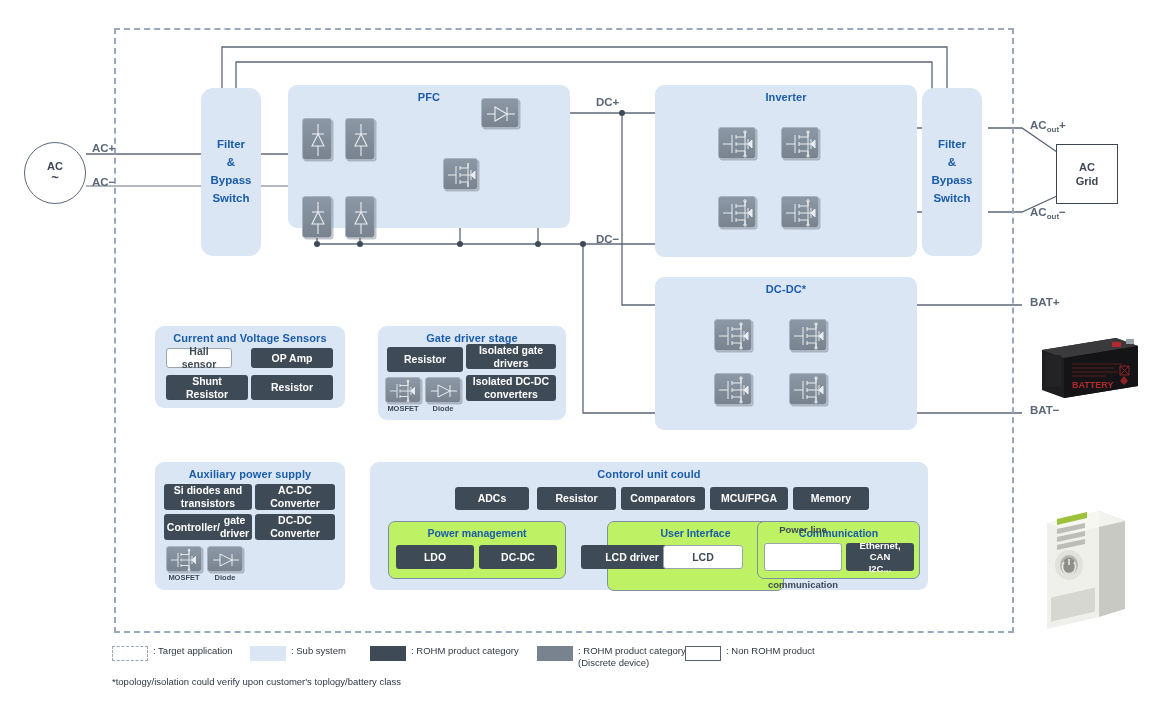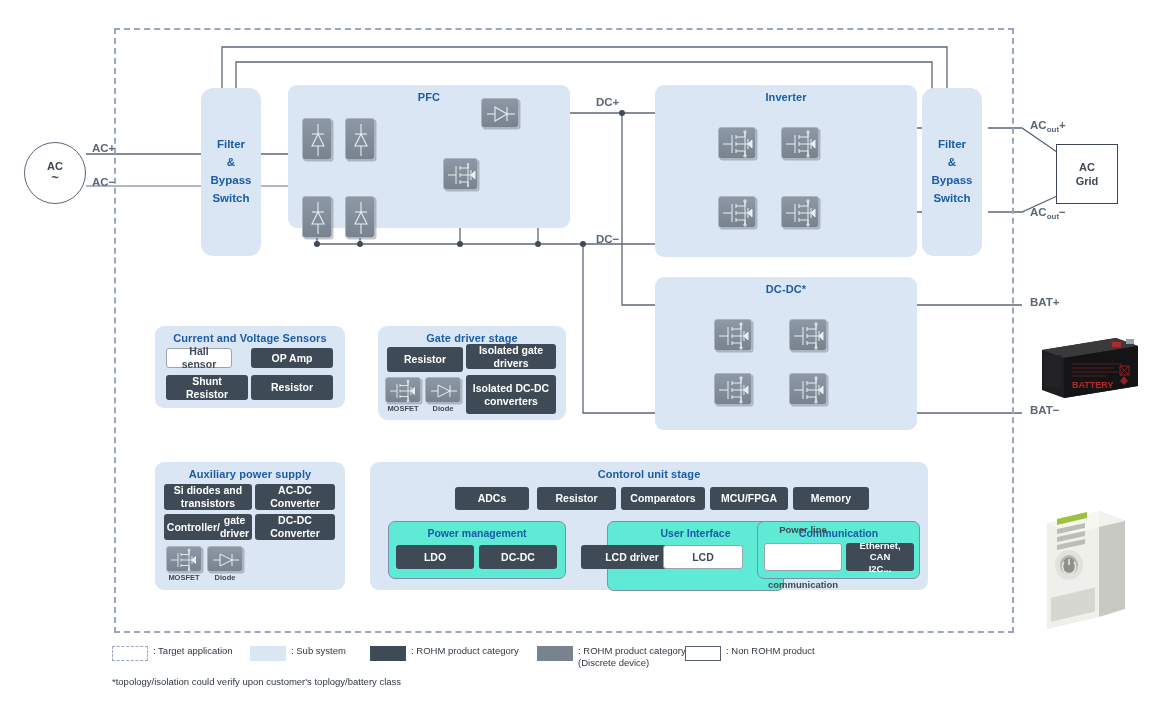--- a/index.html
+++ b/index.html
@@ -92,21 +92,21 @@
     border-radius:3px;
     display:flex; align-items:center; justify-content:center;
     text-align:center; line-height:1.2;
     padding:2px 4px;
   }
   
   .chip.white { background:#ffffff; color:#3e4a56; border:1.2px solid #9aa4ae; }
 
   
   .panel {
-    background:#5eead4;
+    background:#bef264;
     border:1.3px solid #7d8fa8;
     border-radius:7px;
     position:absolute;
   }
   .panel-title {
     position:absolute; left:0; right:0; top:5px;
     text-align:center; color:#1a5ca8; font-weight:bold; font-size:10.5px;
   }
 
   
@@ -617,21 +617,21 @@
   <div class="chip" style="position:absolute; left:251px; top:375px; width:82px; height:25px;">Resistor</div>
 
   <div class="sub" style="left:378px; top:326px; width:188px; height:94px;">
     <div class="sub-title">Gate driver stage</div>
   </div>
   <div class="chip" style="position:absolute; left:387px; top:347px; width:76px; height:25px;">Resistor</div>
   <div class="chip" style="position:absolute; left:466px; top:344px; width:90px; height:25px; flex-direction:column;">
     <span>Isolated gate</span>
     <span>drivers</span>
   </div>
-  <div class="chip" style="position:absolute; left:466px; top:375px; width:90px; height:39px; flex-direction:column;">
+  <div class="chip" style="position:absolute; left:466px; top:375px; width:90px; height:26px; flex-direction:column;">
     <span>Isolated DC-DC</span>
     <span>converters</span>
   </div>
 
   <div class="dev" style="left:385px; top:377px; width:36px; height:26px;">
     <svg width="36" height="26" viewBox="0 0 36 26">
         <g stroke="#e9edf1" stroke-width=".9" fill="none">
       <path d="M4 13 H11"></path>
           <path d="M11 6 V20"></path>
           <path d="M14 6 V9"></path>
@@ -708,21 +708,21 @@
       <path d="M5 13 H12"></path>
           <path d="M24 13 H31"></path>
           <path d="M12 7 L24 13 L12 19 Z"></path>
           <path d="M24 7 V19"></path>
     </g>
       </svg>
   </div>
   <div class="discrete-lbl" style="left:206px; top:573px; width:38px;">Diode</div>
 
   <div class="sub" style="left:370px; top:462px; width:558px; height:128px;">
-    <div class="sub-title">Contorol unit stage</div>
+    <div class="sub-title">Contorol unit could</div>
   </div>
   <div class="chip" style="position:absolute; left:455px; top:487px; width:74px; height:23px;">ADCs</div>
   <div class="chip" style="position:absolute; left:537px; top:487px; width:79px; height:23px;">Resistor</div>
   <div class="chip" style="position:absolute; left:621px; top:487px; width:84px; height:23px;">Comparators</div>
   <div class="chip" style="position:absolute; left:710px; top:487px; width:78px; height:23px;">MCU/FPGA</div>
   <div class="chip" style="position:absolute; left:793px; top:487px; width:76px; height:23px;">Memory</div>
 
   <div class="panel" style="left:388px; top:521px; width:178px; height:58px;">
     <div class="panel-title">Power management</div>
   </div>

